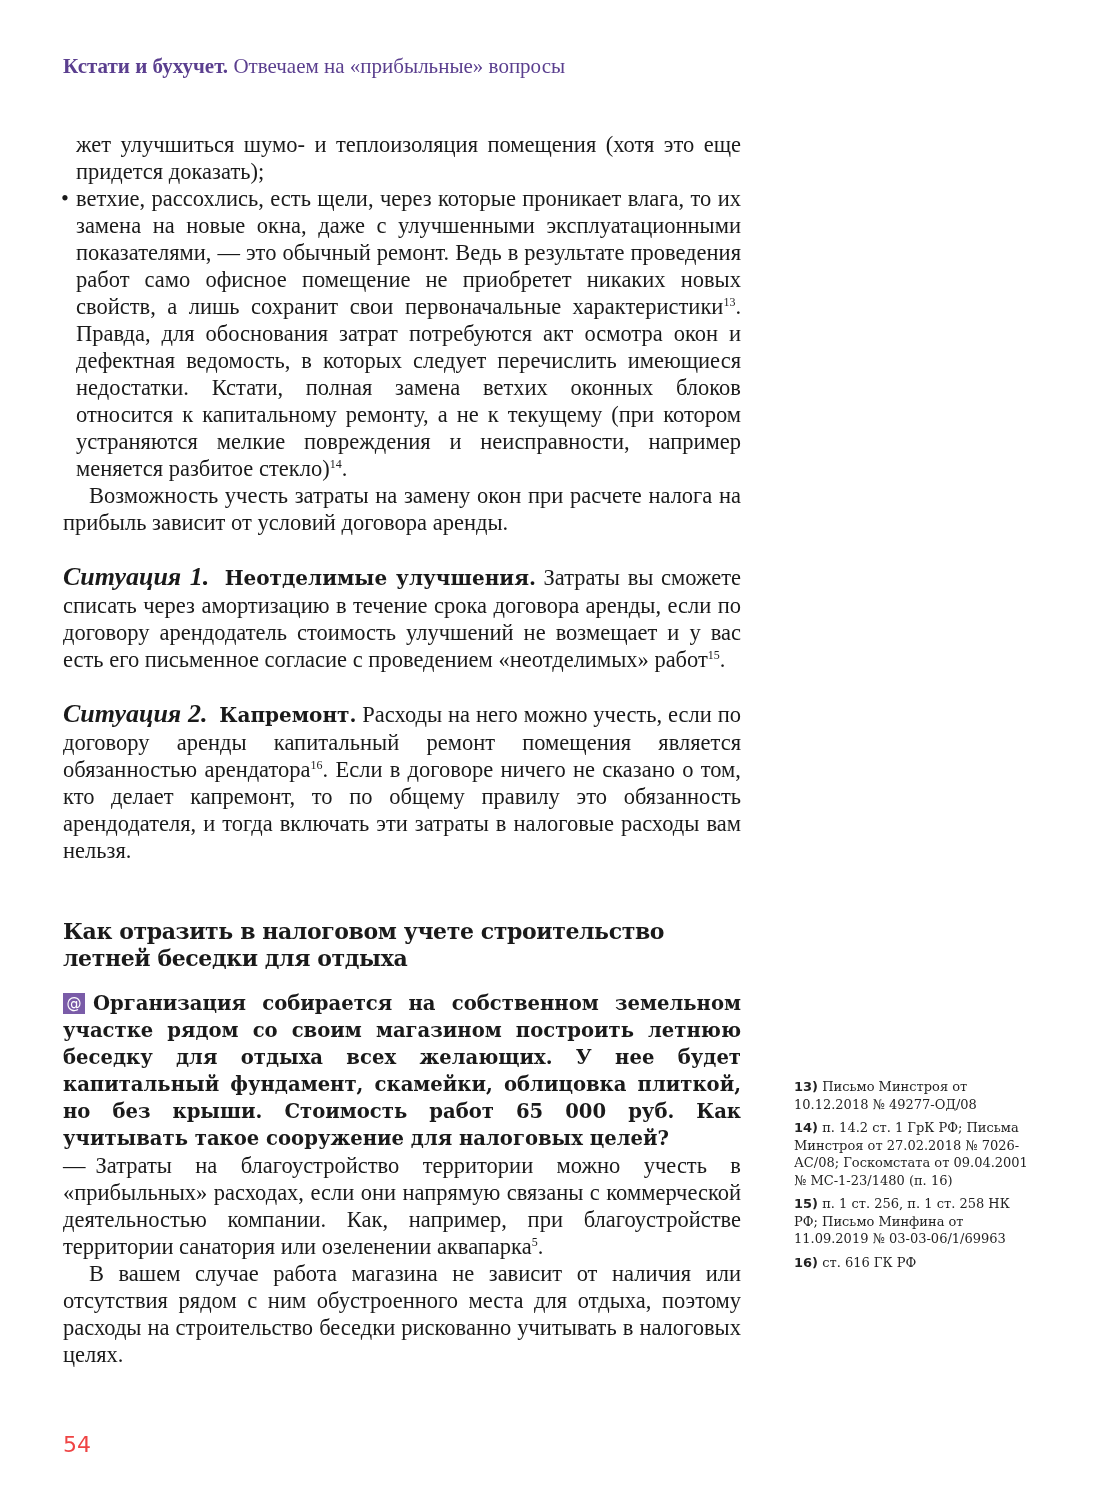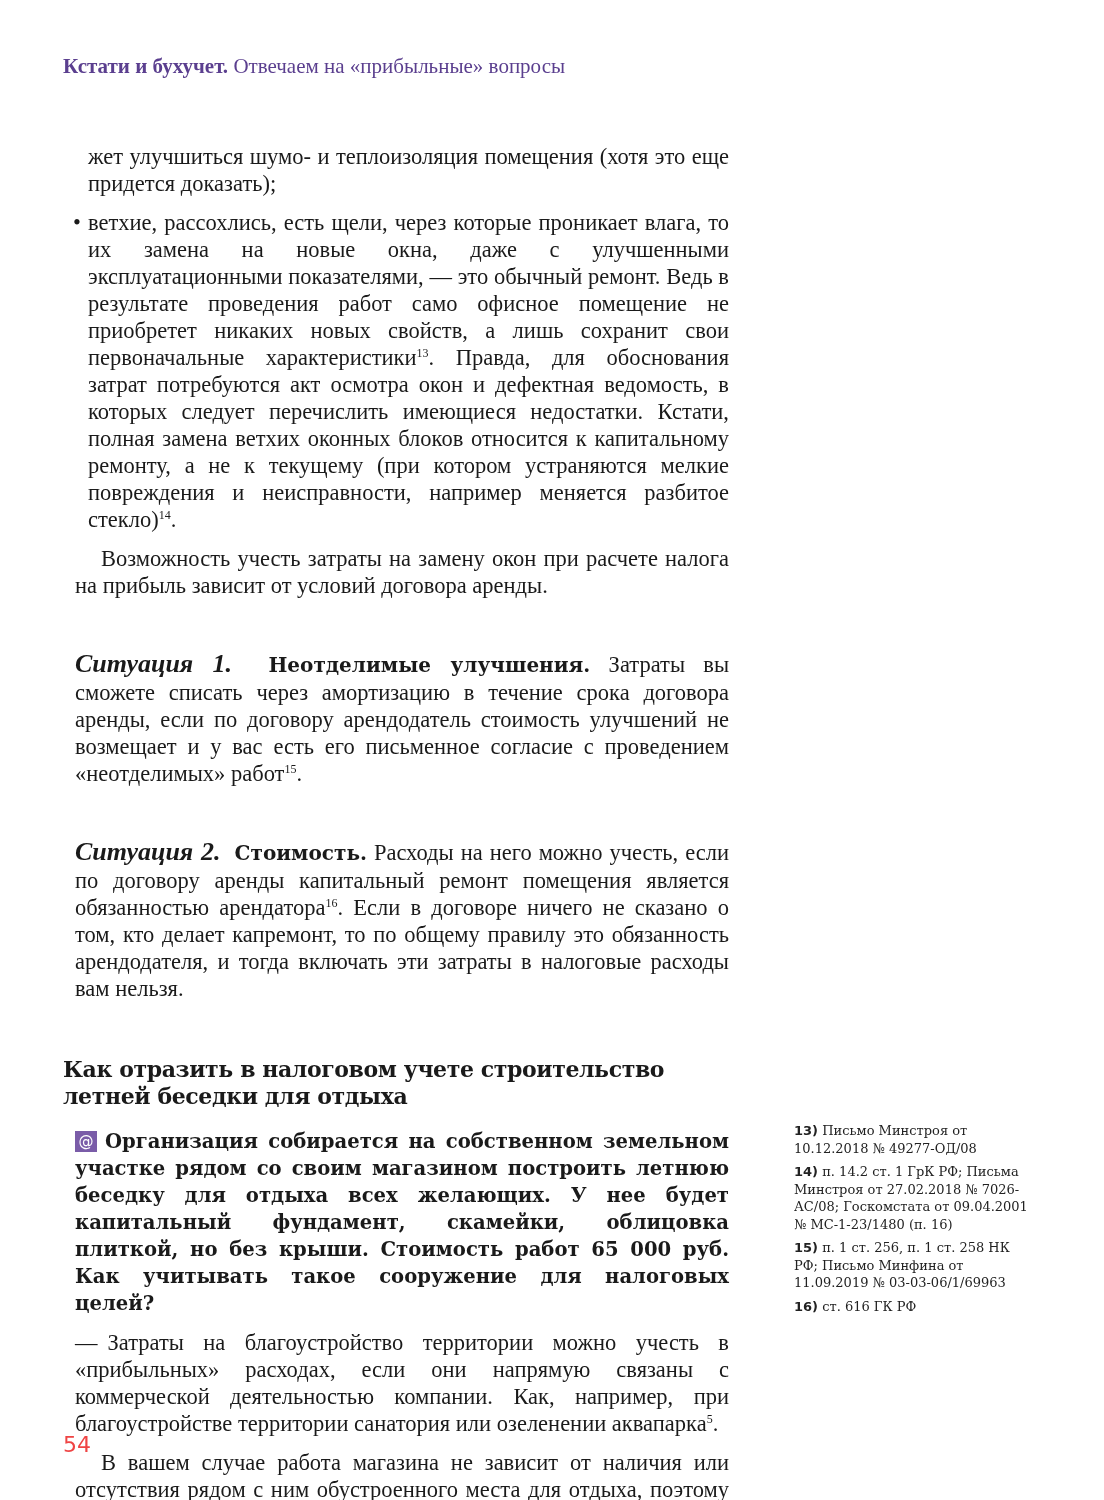--- a/index.html
+++ b/index.html
@@ -31,21 +31,21 @@
     position: absolute;
     left: 63px;
     top: 131px;
     width: 678px;
     font-family: "Liberation Serif", serif;
     font-size: 22.5px;
     line-height: 27px;
     text-align: justify;
   }
   .main p {
-    margin: 12px;
+    margin: 0;
   }
   .indent-block {
     padding-left: 13px;
   }
   .bullet-item {
     position: relative;
     padding-left: 13px;
   }
   .bullet {
     position: absolute;
@@ -109,21 +109,20 @@
   }
   .sidenotes {
     position: absolute;
     left: 794px;
     top: 1078px;
     width: 240px;
     font-family: "DejaVu Serif", serif;
     font-size: 13px;
     line-height: 17.5px;
     color: #222;
-    margin-top: 44px;
   }
   .note {
     margin-bottom: 6px;
   }
   .note-num {
     font-weight: bold;
     font-family: "DejaVu Sans", sans-serif;
     font-size: 13px;
   }
   .page-number {
@@ -158,21 +157,21 @@
   <p>
     <span class="situation-label">Ситуация 1.</span>&nbsp;
     <span class="situation-title">Неотделимые улучшения.</span>
     <span>Затраты вы сможете списать через амортизацию в течение срока договора аренды, если по договору арендодатель стоимость улучшений не возмещает и у вас есть его письменное согласие с проведением «неотделимых» работ</span><sup>15</sup><span>.</span>
   </p>
 
   <div class="gap"></div>
 
   <p>
     <span class="situation-label">Ситуация 2.</span>&nbsp;
-    <span class="situation-title">Стоимость.</span>
+    <span class="situation-title">Капремонт.</span>
     <span>Расходы на него можно учесть, если по договору аренды капитальный ремонт помещения является обязанностью арендатора</span><sup>16</sup><span>. Если в договоре ничего не сказано о том, кто делает капремонт, то по общему правилу это обязанность арендодателя, и тогда включать эти затраты в налоговые расходы вам нельзя.</span>
   </p>
 
   <h2 class="section-heading">Как отразить в налоговом учете строительство летней беседки для отдыха</h2>
 
   <p class="question">
     <span class="at-icon">@</span><span>Организация собирается на собственном земельном участке рядом со своим магазином построить летнюю беседку для отдыха всех желающих. У нее будет капитальный фундамент, скамейки, облицовка плиткой, но без крыши. Стоимость работ 65 000 руб. Как учитывать такое сооружение для налоговых целей?</span>
   </p>
 
   <p>

